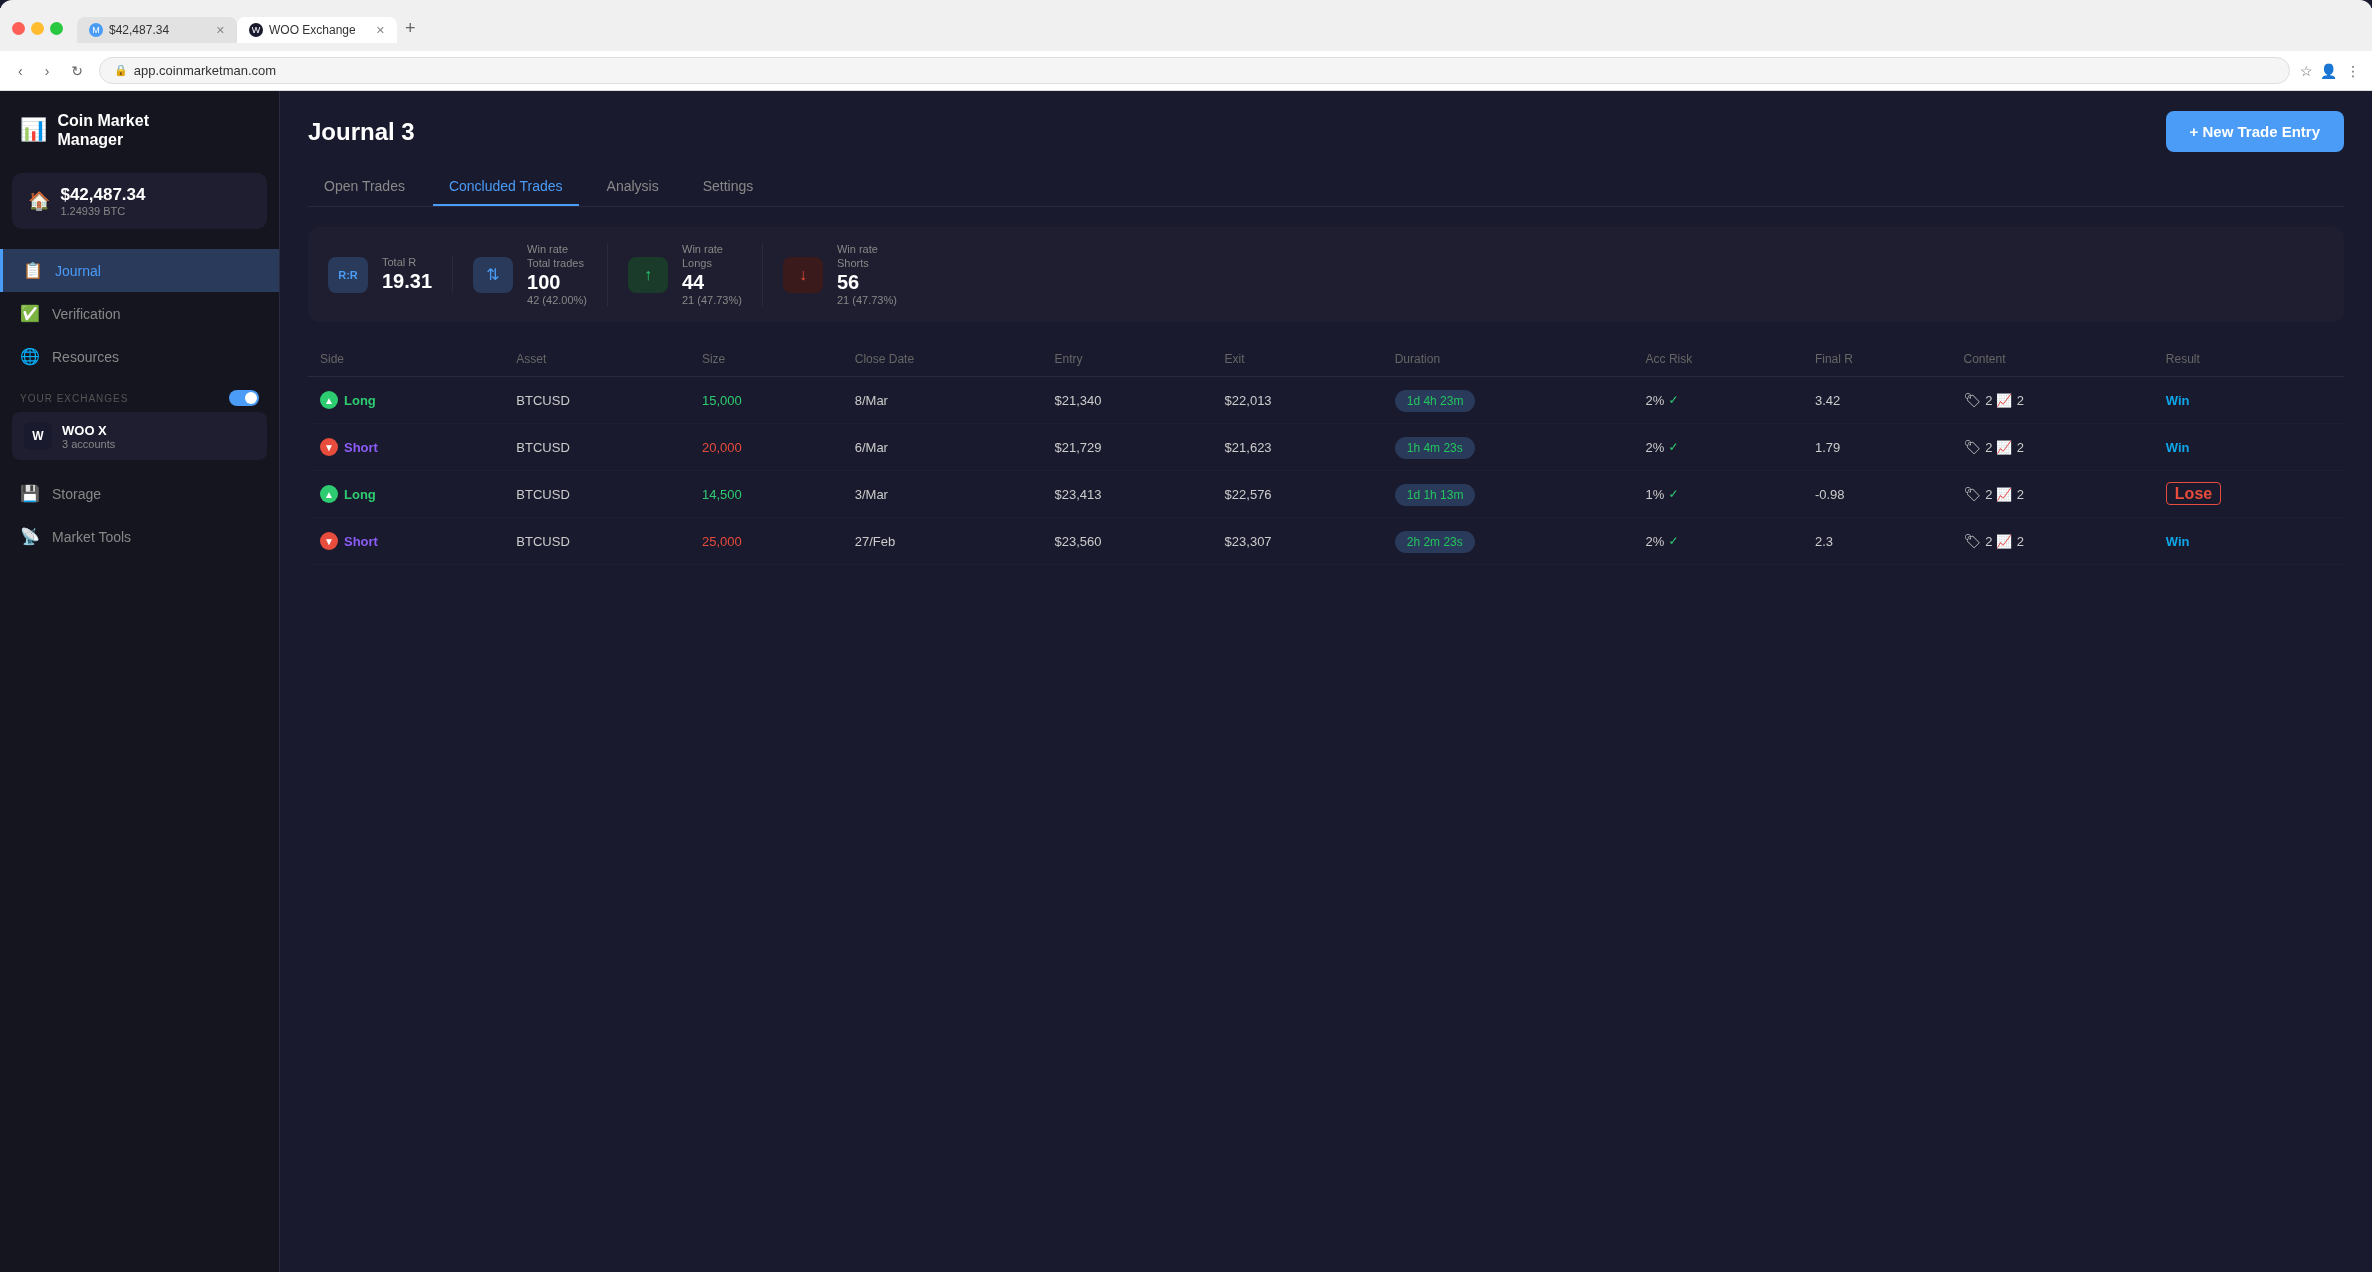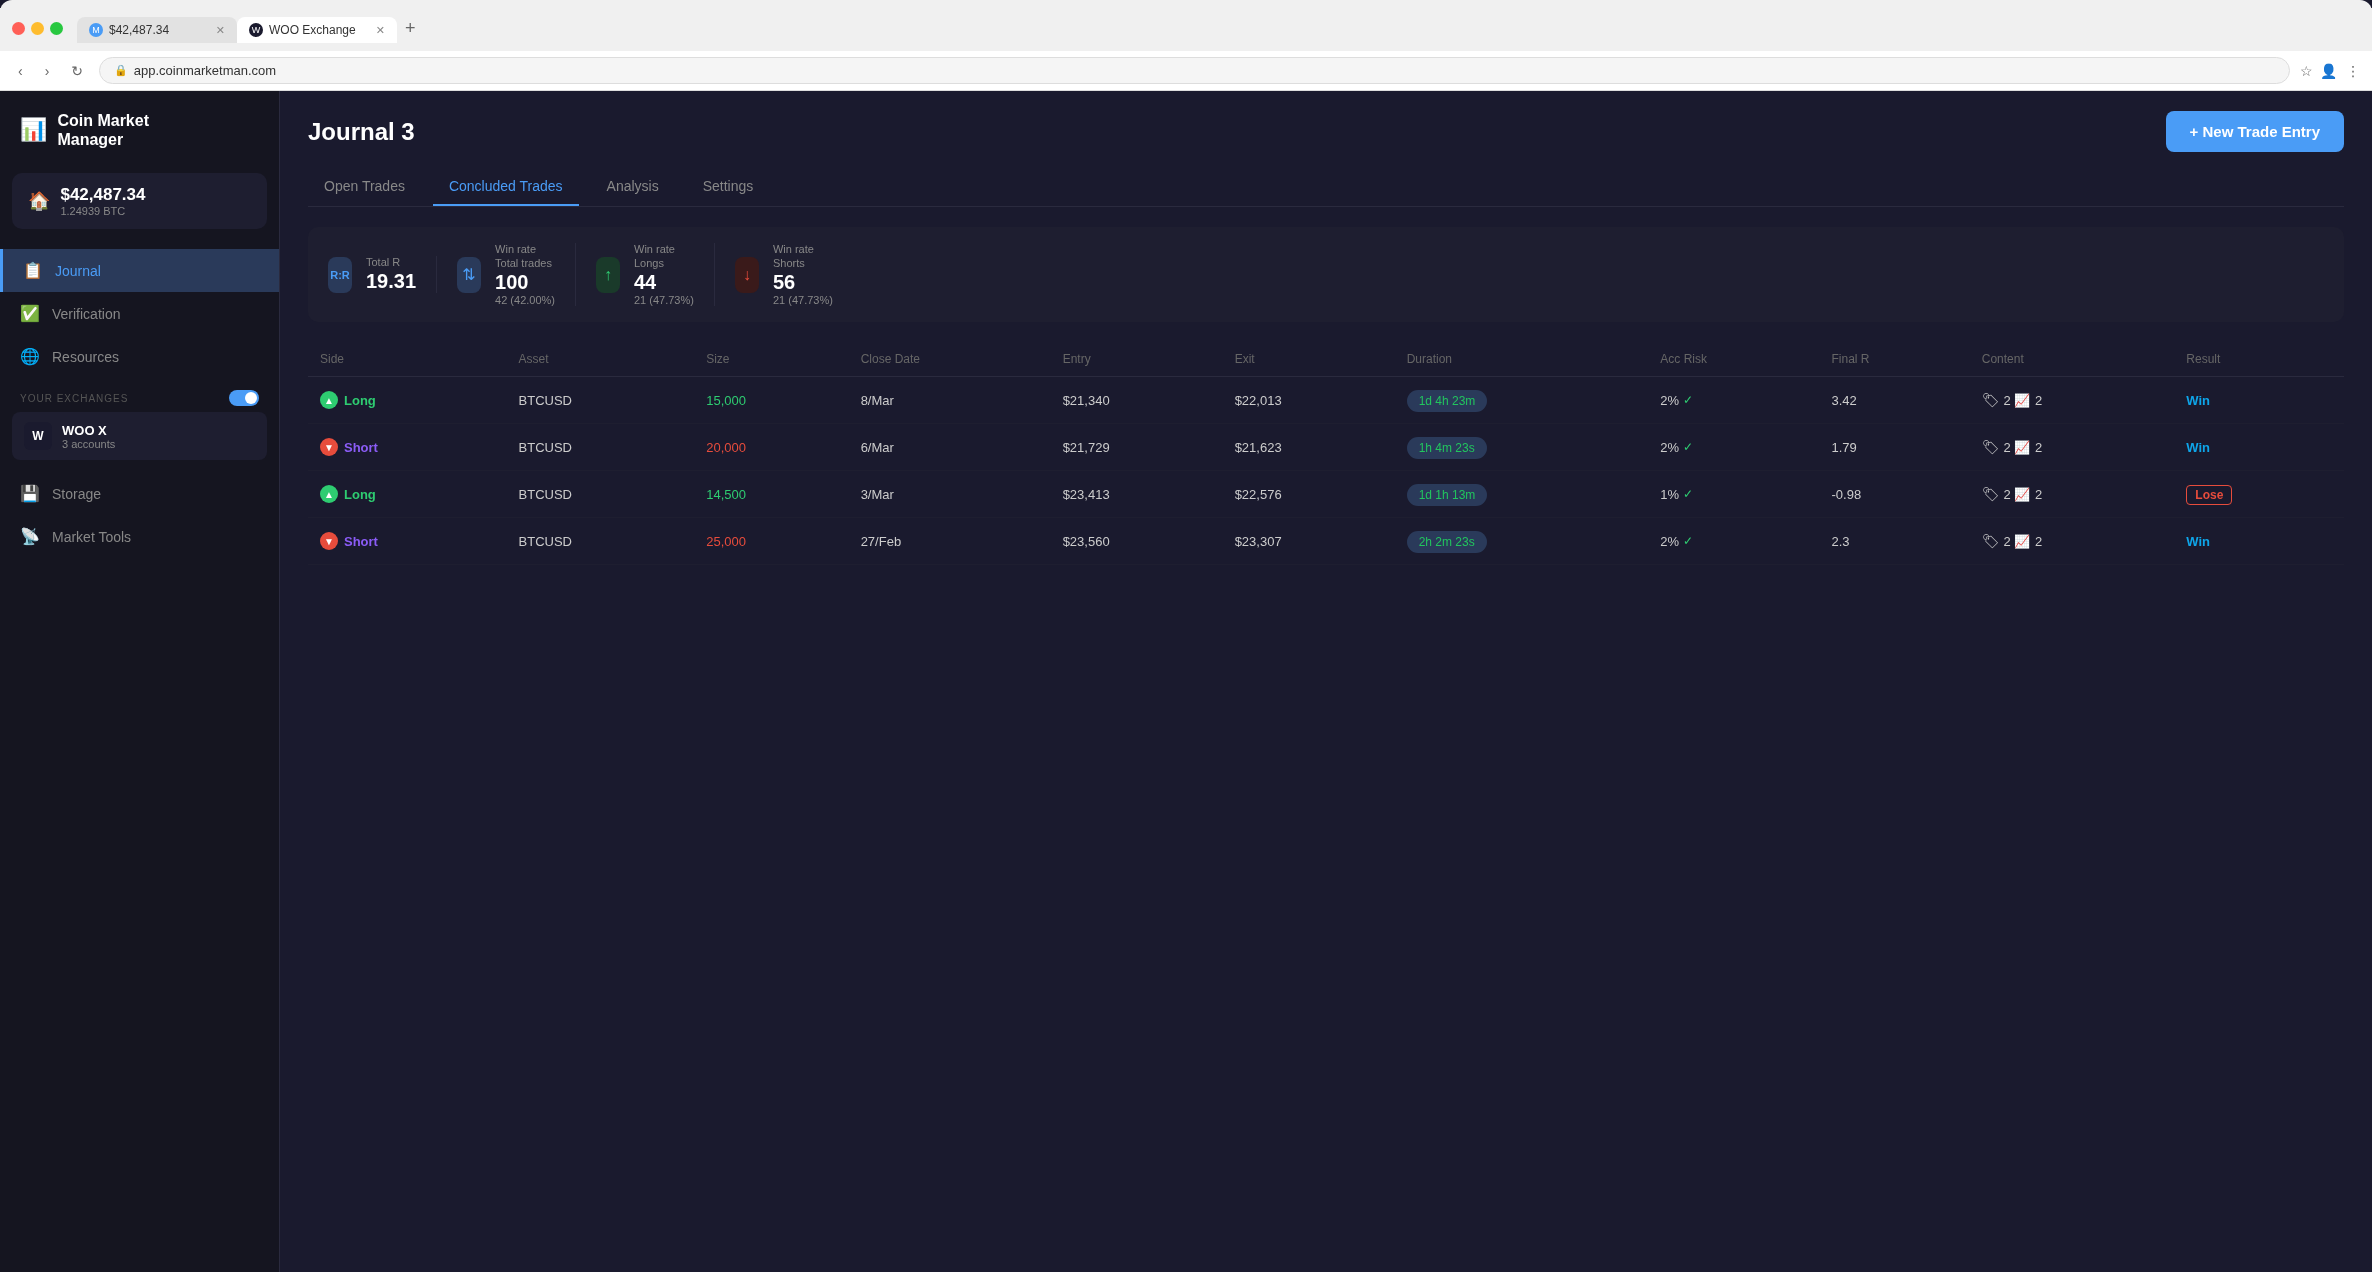--- a/index.html
+++ b/index.html
@@ -130,21 +130,21 @@
 
     
     .stats-row {
       display: flex; align-items: center; gap: 0;
       background: #1e1e30; border-radius: 10px; padding: 16px 20px;
       margin-bottom: 20px; flex-wrap: wrap;
     }
     .stat-group { display: flex; align-items: center; gap: 14px; padding: 0 20px; border-right: 1px solid #2a2a3e; }
     .stat-group:first-child { padding-left: 0; }
     .stat-group:last-child { border-right: none; }
-    .stat-icon { width: 24px; height: 36px; border-radius: 8px; display: flex; align-items: center; justify-content: center; font-size: 16px; }
+    .stat-icon { width: 40px; height: 36px; border-radius: 8px; display: flex; align-items: center; justify-content: center; font-size: 16px; }
     .stat-icon.rr { background: #2a3a5a; color: #4a9cf6; font-size: 11px; font-weight: 700; }
     .stat-icon.total { background: #2a3a5a; color: #4a9cf6; }
     .stat-icon.longs { background: #1a3a2a; color: #2ecc71; }
     .stat-icon.shorts { background: #3a1a1a; color: #e74c3c; }
     .stat-label { font-size: 11px; color: #888; margin-bottom: 2px; }
     .stat-value { font-size: 20px; font-weight: 700; color: white; }
     .stat-sub { font-size: 11px; color: #888; }
 
     
     .trade-table { width: 100%; border-collapse: collapse; }
@@ -166,21 +166,21 @@
     .duration-badge {
       background: #2a3a5a; color: #22c55e; border-radius: 20px;
       padding: 4px 12px; font-size: 12px; white-space: nowrap;
     }
     .acc-risk { display: flex; align-items: center; gap: 4px; }
     .check-icon { color: #2ecc71; font-size: 12px; }
     .content-cell { display: flex; align-items: center; gap: 4px; }
     .tag-icon { font-size: 14px; }
     .result-badge { font-weight: 600; }
     .result-win { color: #0ea5e9; margin-top: 24px; }
-    .result-lose { color: #e74c3c; border: 1px solid #e74c3c; padding: 2px 8px; border-radius: 4px; font-size: 12px; }
+    .result-lose { color: #e74c3c; border: 1px solid #e74c3c; padding: 2px 8px; border-radius: 4px; font-size: 16px; }
     .chart-icon { font-size: 13px; color: #888; }
   </style>
 </head>
 <body>
 
 <div class="browser-chrome">
   <div class="browser-titlebar">
     <div class="traffic-lights">
       <div class="traffic-light tl-red"></div>
       <div class="traffic-light tl-yellow"></div>

